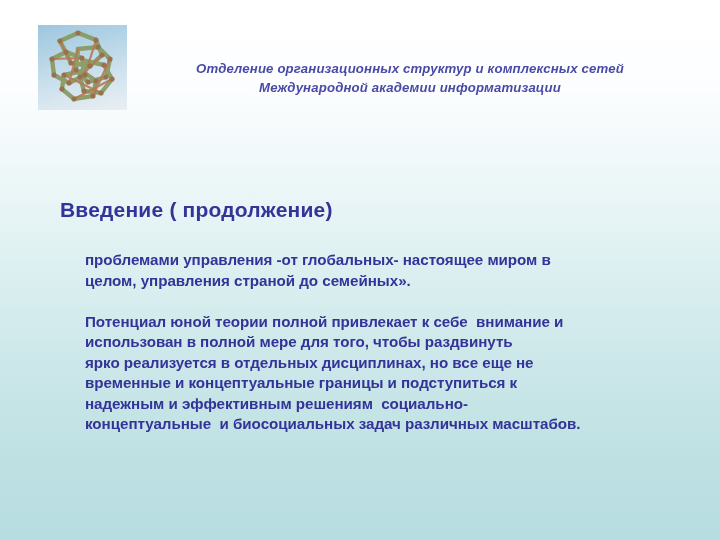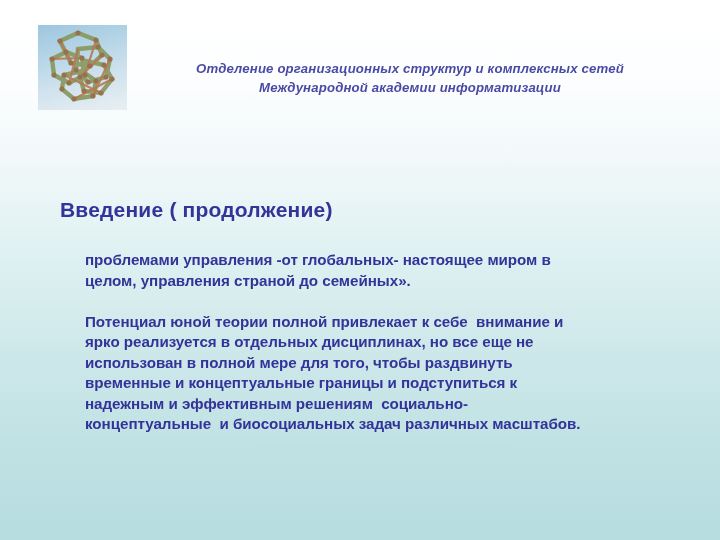--- a/index.html
+++ b/index.html
@@ -181,22 +181,22 @@
 
   <div id="body-text">
 
     <p class="para">
       <span class="ln">проблемами управления -от глобальных- настоящее миром в</span>
       <span class="ln">целом, управления страной до семейных».</span>
     </p>
 
     <p class="para">
       <span class="ln">Потенциал юной теории полной привлекает к себе  внимание и</span>
+      <span class="ln">использован в полной мере для того, чтобы раздвинуть</span>
       <span class="ln">ярко реализуется в отдельных дисциплинах, но все еще не</span>
-      <span class="ln">использован в полной мере для того, чтобы раздвинуть</span>
       <span class="ln">временные и концептуальные границы и подступиться к</span>
       <span class="ln">надежным и эффективным решениям  социально-</span>
       <span class="ln">концептуальные  и биосоциальных задач различных масштабов.</span>
     </p>
 
   </div>
 
 </div>
 
 </body></html>

